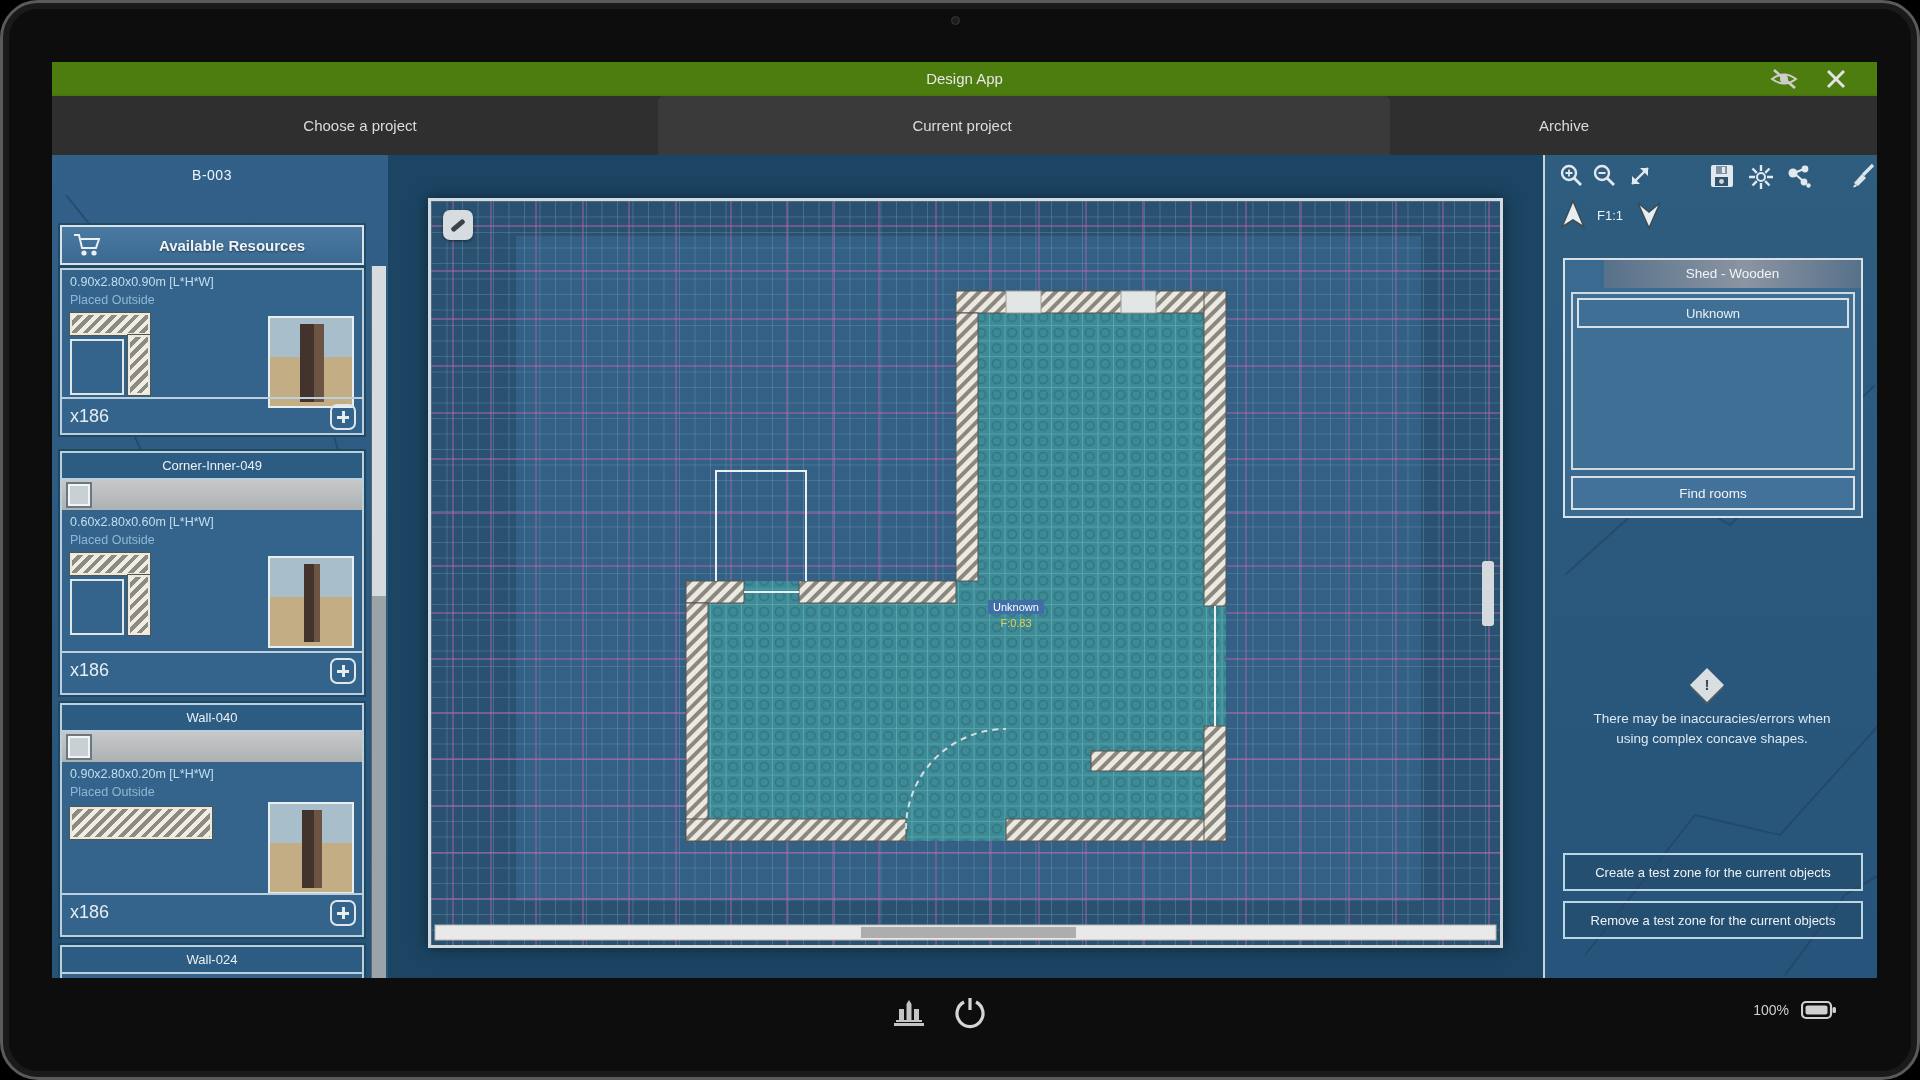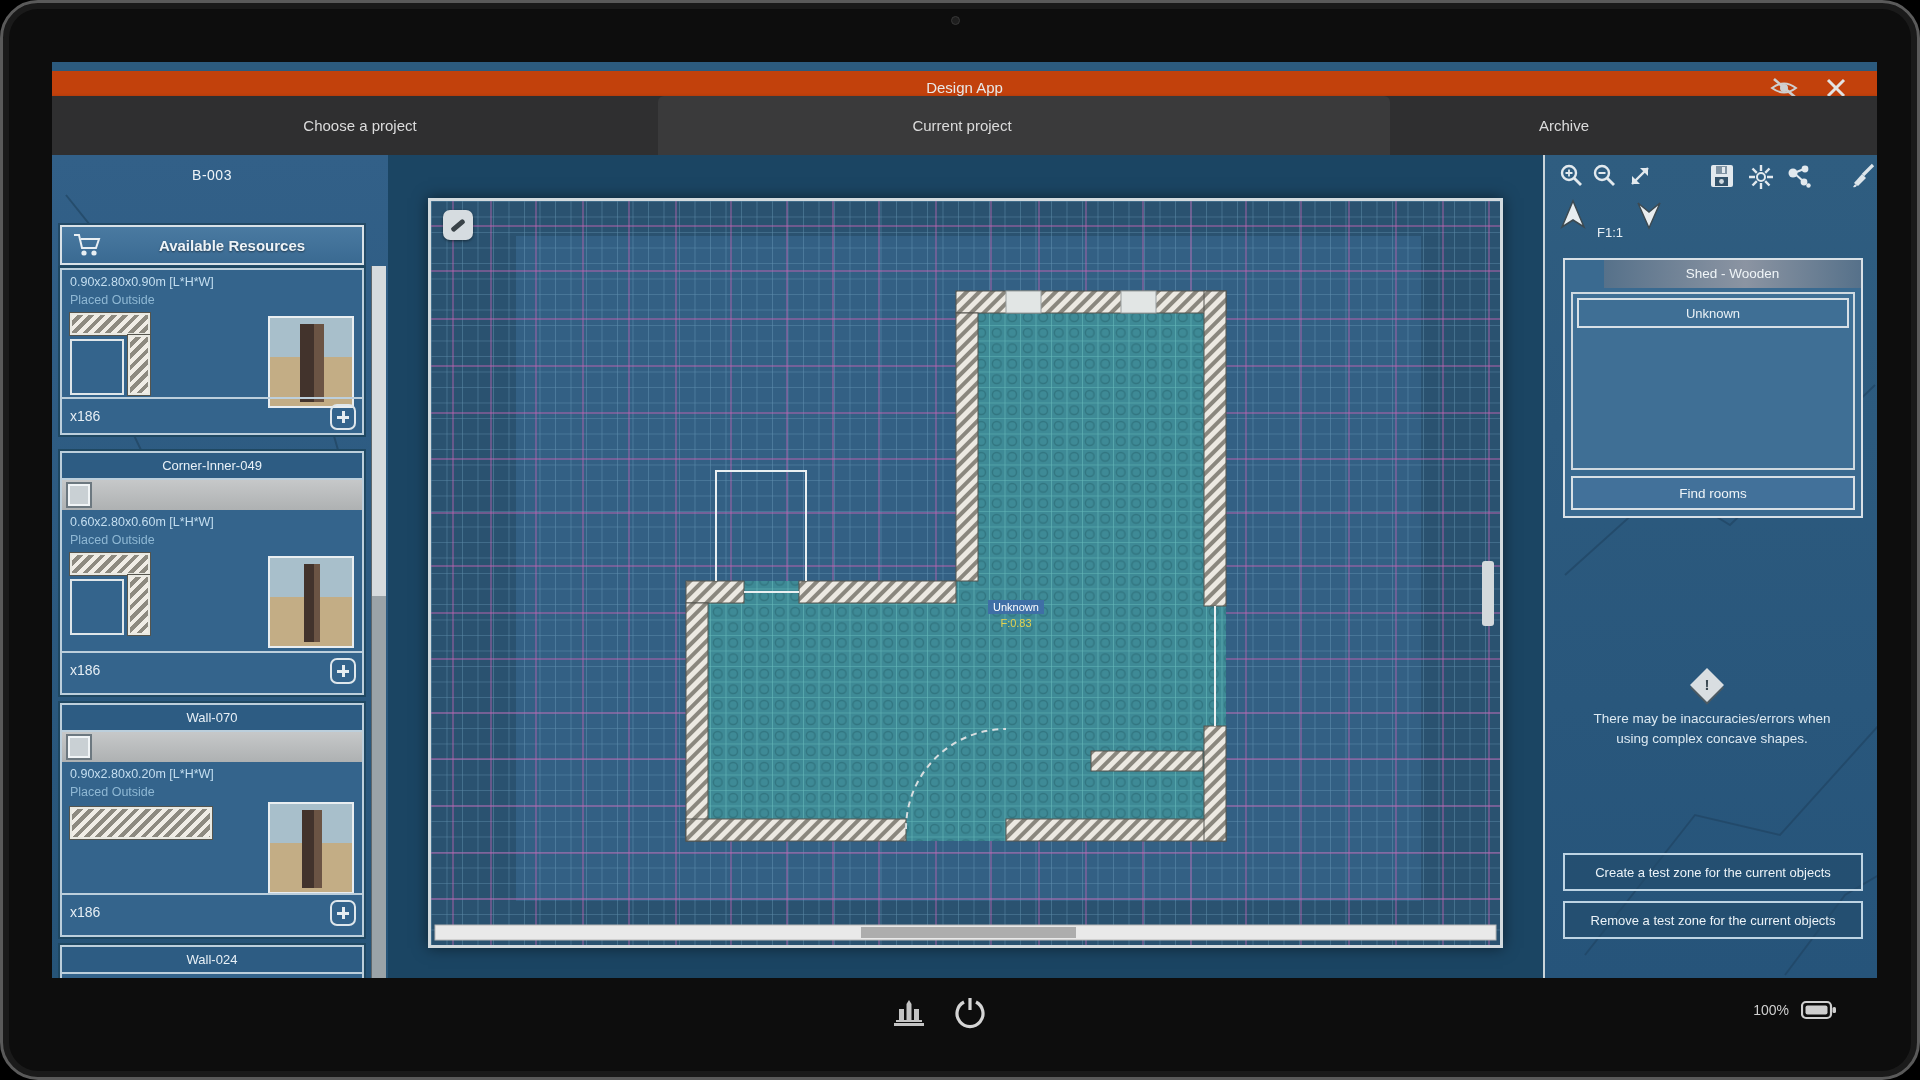--- a/index.html
+++ b/index.html
@@ -6,21 +6,21 @@
   html,body { width:1920px; height:1080px; background:#000; font-family:"Liberation Sans", sans-serif; }
   .abs { position:absolute; }
   
   .device { position:relative; width:1920px; height:1080px; background:#0d0d0d;
             border:3px solid #5a5a5a; border-radius:38px; overflow:hidden;
             box-shadow: inset 0 0 0 6px #1a1a1a; }
   .camera-dot { left:948px; top:13px; width:9px; height:9px; border-radius:50%;
                 background:#1e1e1e; border:1px solid #383838; }
   
   .screen { left:49px; top:59px; width:1825px; height:916px; background:#2c5a7d; overflow:hidden; }
-  .titlebar { left:0; top:9px; width:1825px; height:34px; background:#c2410c; }
+  .titlebar { left:0; top:0; width:1825px; height:34px; background:#4d7c0f; }
   .titlebar .title { width:100%; text-align:center; line-height:34px; color:#e8e8e8; font-size:15px; }
   .tb-icons { right:30px; top:5px; height:24px; display:flex; gap:26px; align-items:center; }
   .tabbar { left:0; top:34px; width:1825px; height:69px; background:#2f2f30;
             box-shadow:0 2px 4px rgba(0,0,0,.45); }
   .tab-active-band { left:606px; top:0; width:732px; height:59px; background:#3a3a3b; border-radius:6px 6px 0 0; }
   .tab { top:0; height:59px; line-height:59px; color:#dcdcdc; font-size:15px; transform:translateX(-50%); cursor:default; }
   
   .leftbar { left:0; top:93px; width:336px; height:823px;
              background:linear-gradient(#326088,#265478); overflow:hidden; }
   .project-id { left:0; top:12px; width:320px; text-align:center; color:#eef4f8; font-size:14px; letter-spacing:.5px; }
@@ -41,21 +41,21 @@
   .corner-icon { position:relative; width:80px; height:82px; margin-top:6px; }
   .corner-top { position:absolute; left:0; top:0; width:80px; height:22px; }
   .corner-right { position:absolute; right:0; top:22px; width:22px; height:60px; }
   .corner-sq { position:absolute; left:0; bottom:0; width:54px; height:56px; border:2px solid #dfe6ea; }
   .wall-icon { width:142px; height:32px; margin-top:8px; }
   .photo { position:absolute; right:8px; top:46px; width:86px; height:92px; border:2px solid #e9eef1;
            background:linear-gradient(#a8bfcb 0 44%, #c3ad85 44% 100%); }
   .pillar { position:absolute; left:30px; top:6px; width:24px; height:78px;
             background:linear-gradient(90deg,#42332c 0 60%, #6b5444 60% 100%); }
   .card-footer { height:36px; border-top:2px solid #bccfdc; display:flex; align-items:center; position:relative; }
-  .count { color:#e6eef4; font-size:14px; margin-left:8px; }
+  .count { color:#e6eef4; font-size:18px; margin-left:8px; }
   .plusbtn { position:absolute; right:6px; top:5px; width:26px; height:26px; border:2px solid #dfe7ec; border-radius:7px; }
   .plusbtn::before, .plusbtn::after { content:""; position:absolute; background:#e6edf1; }
   .plusbtn::before { left:5px; top:10px; width:12px; height:2.5px; }
   .plusbtn::after { left:10px; top:5px; width:2.5px; height:12px; }
   .lb-scroll-track { left:319px; top:111px; width:15px; height:712px; background:#9aa3a8; border-left:1px solid #5e676c; }
   .lb-scroll-thumb { left:0; top:0; width:14px; height:330px; background:#d6dbde; }
   
   .canvas-area { left:336px; top:93px; width:1155px; height:823px; background:#1b4563; }
   .canvas-panel { left:40px; top:43px; width:1075px; height:750px; border:3px solid #d2dade;
                   box-shadow:0 0 14px rgba(0,0,0,.5); background:#2a5270; }
@@ -182,21 +182,21 @@
               <div class="pillar" style="width:16px;left:34px;"></div>
             </div>
         </div>
         <div class="card-footer">
           <span class="count">x186</span>
           <span class="plusbtn"></span>
         </div>
       </div>
 
       <div class="abs card" style="top:548px; height:234px;">
-        <div class="card-title">Wall-070</div>
+        <div class="card-title">Wall-040</div>
         <div class="gray-row">
             <span class="checkbox"></span>
           </div>
         <div class="card-body" style="height:131px;">
           <div class="dims">0.90x2.80x0.20m [L*H*W]</div>
           <div class="placed">Placed Outside</div>
           <div class="wall-icon hatch"></div>
           <div class="photo" style="top:40px;">
               <div class="pillar" style="width:20px;left:32px;"></div>
             </div>
@@ -389,21 +389,21 @@
           </svg>
         </span>
       </div>
 
       <div class="abs" style="left:14px; top:44px; width:200px; height:36px;">
         <span class="abs icon-btn" style="left:0; top:0;">
           <svg width="28" height="32" viewBox="0 0 28 32">
             <polygon points="14,2 25,28 14,21 3,28" fill="#e8edf0" stroke="#3c4a52" stroke-width="1.5"></polygon>
           </svg>
         </span>
-        <span class="abs f-label" style="left:38px; top:26px;">F1:1</span>
+        <span class="abs f-label" style="left:38px; top:9px;">F1:1</span>
         <span class="abs icon-btn" style="left:76px; top:0;">
           <svg width="28" height="32" viewBox="0 0 28 32">
             <polygon points="3,4 14,13 25,4 14,29" fill="#e8edf0" stroke="#3c4a52" stroke-width="1.5"></polygon>
           </svg>
         </span>
       </div>
 
       <div class="abs panel">
         <div class="panel-header">Shed - Wooden</div>
         <div class="panel-list">

